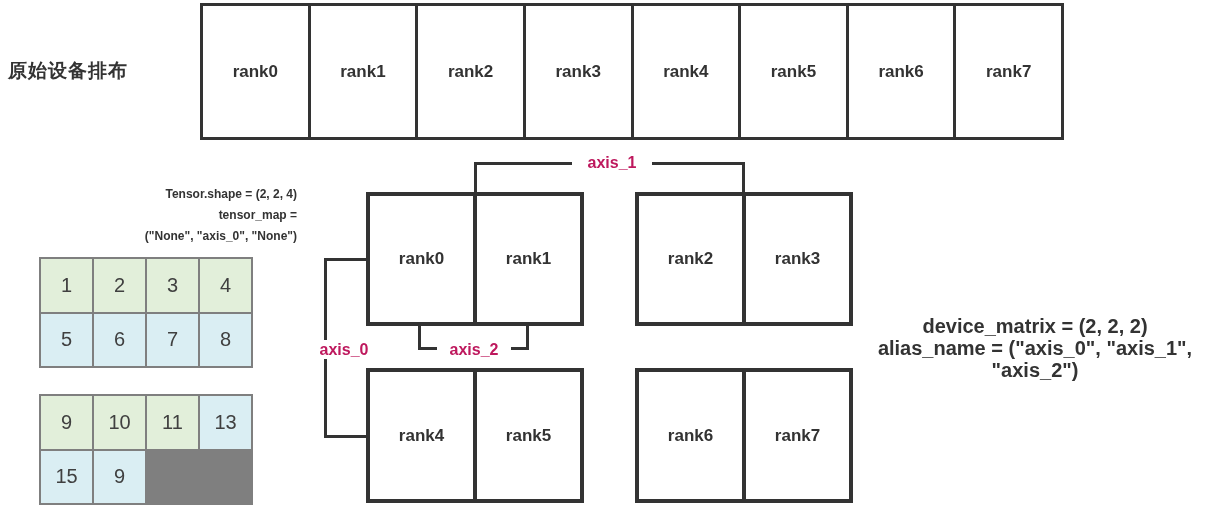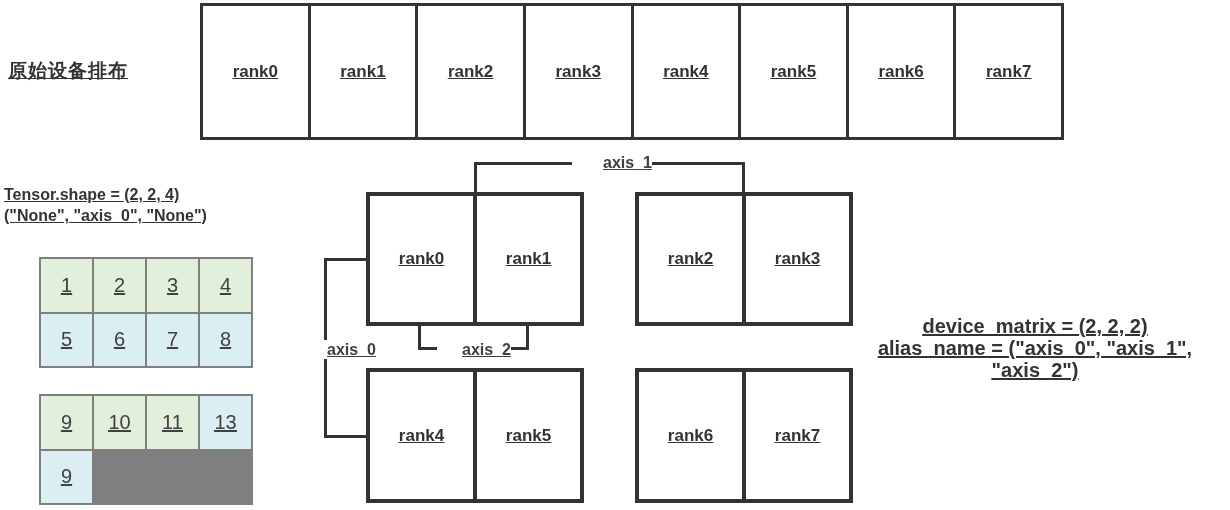--- a/index.html
+++ b/index.html
@@ -1,38 +1,38 @@
 <!DOCTYPE html>
 <html><head>
 <meta charset="utf-8">
 <style>
-  * { margin:0; padding:0; box-sizing:border-box;text-decoration:underline; }
+  * { margin:0; padding:0; box-sizing:border-box; }
   body { background:#ffffff; font-family:"Liberation Sans","DejaVu Sans",sans-serif; }
   .canvas { position:relative; width:1230px; height:510px; background:#ffffff; overflow:hidden; }
 
   
   .line { position:absolute; background:#333333; z-index:1; }
 
   
-  .axis-label { position:absolute; z-index:2; background:#ffffff; color:#404040;
-    font-weight:bold; font-size:16px; text-align:right; line-height:19px; }
+  .axis-label { position:absolute; z-index:2; background:#ffffff; color:#be185d;
+    font-weight:bold; font-size:16px; text-align:center; line-height:19px; }
 
   
   .toprow { position:absolute; left:200px; top:3px; width:864px; height:137px;
     display:flex; border:3px solid #333333; background:#ffffff; z-index:3; }
   .toprow .tcell { flex:1; display:flex; align-items:center; justify-content:center;
     font-weight:bold; font-size:17px; color:#333333; }
   .toprow .tcell + .tcell { border-left:3px solid #333333; }
 
   .orig-label { position:absolute; left:8px; top:58px; width:160px; color:#333333;
     font-weight:bold; font-size:19px; letter-spacing:1px; }
 
   
-  .tensor-text { position:absolute; left:4px; top:184px; width:286px; text-align:left;
-    color:#333333; font-weight:bold; font-size:16px; line-height:21px; }
+  .tensor-text { position:absolute; left:11px; top:184px; width:286px; text-align:right;
+    color:#333333; font-weight:bold; font-size:12px; line-height:21px; }
 
   
   .numtable { position:absolute; left:39px; width:214px; height:111px;
     background:#7f7f7f; display:grid; grid-template-columns:repeat(4,1fr);
     grid-template-rows:repeat(2,1fr); gap:2px; padding:2px; z-index:3; }
   .numtable.t1 { top:257px; }
   .numtable.t2 { top:394px; }
   .numtable .ncell { display:flex; align-items:center; justify-content:center;
     font-size:20px; color:#404040; }
   .numtable .r1 { background:#e2efda; }
@@ -65,39 +65,41 @@
     <div class="tcell">rank2</div>
     <div class="tcell">rank3</div>
     <div class="tcell">rank4</div>
     <div class="tcell">rank5</div>
     <div class="tcell">rank6</div>
     <div class="tcell">rank7</div>
   </div>
 
   <div class="tensor-text">
     <div>Tensor.shape = (2, 2, 4)</div>
+    <div>tensor_map =</div>
     <div>("None", "axis_0", "None")</div>
   </div>
 
   <div class="numtable t1">
     <div class="ncell r1">1</div>
     <div class="ncell r1">2</div>
     <div class="ncell r1">3</div>
     <div class="ncell r1">4</div>
     <div class="ncell r2">5</div>
     <div class="ncell r2">6</div>
     <div class="ncell r2">7</div>
     <div class="ncell r2">8</div>
   </div>
 
   <div class="numtable t2">
     <div class="ncell r1">9</div>
     <div class="ncell r1">10</div>
     <div class="ncell r1">11</div>
     <div class="ncell r2">13</div>
+    <div class="ncell r2">15</div>
     <div class="ncell r2">9</div>
   </div>
 
   <div class="line" style="left:474px; top:162px; width:271px; height:3px;"></div>
   <div class="line" style="left:474px; top:162px; width:3px; height:31px;"></div>
   <div class="line" style="left:742px; top:162px; width:3px; height:31px;"></div>
   <div class="axis-label" style="left:572px; top:153px; width:80px;">axis_1</div>
 
   <div class="line" style="left:324px; top:258px; width:43px; height:3px;"></div>
   <div class="line" style="left:324px; top:258px; width:3px; height:180px;"></div>

